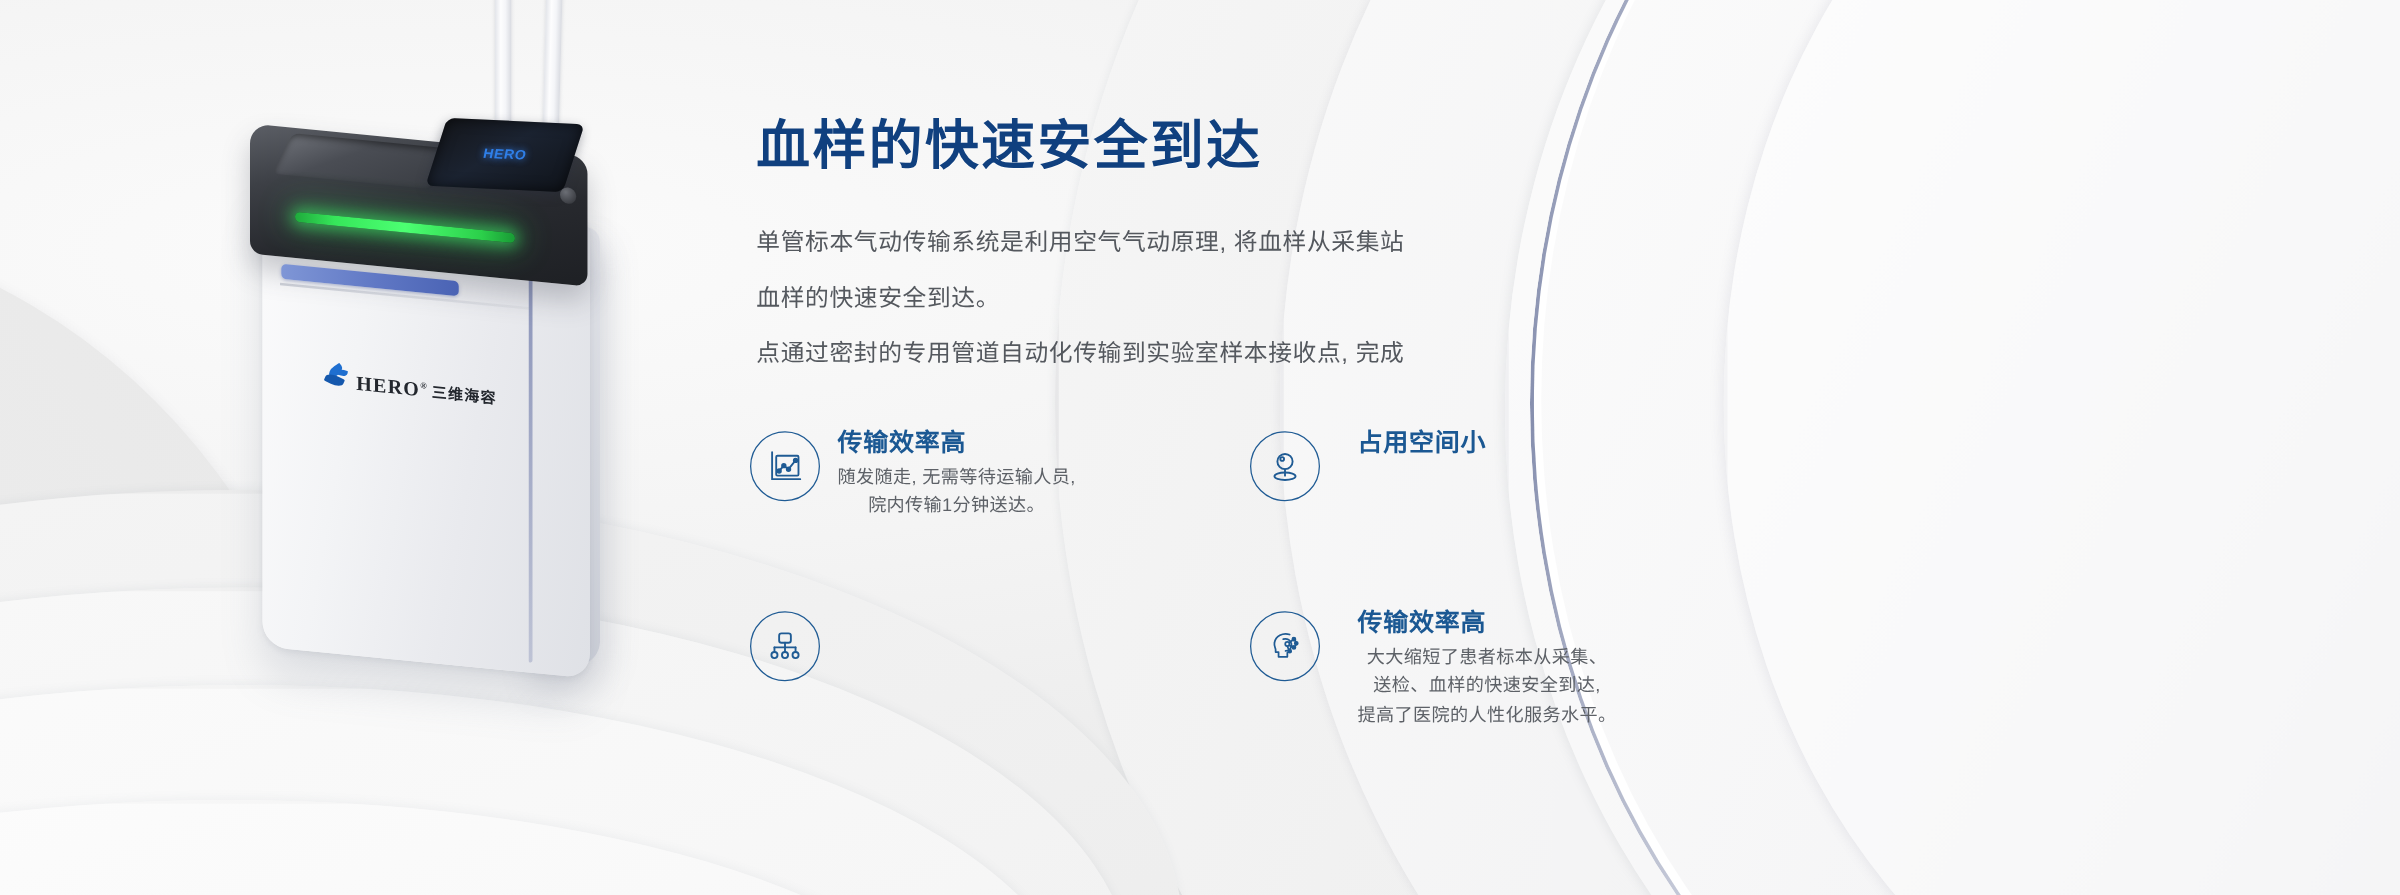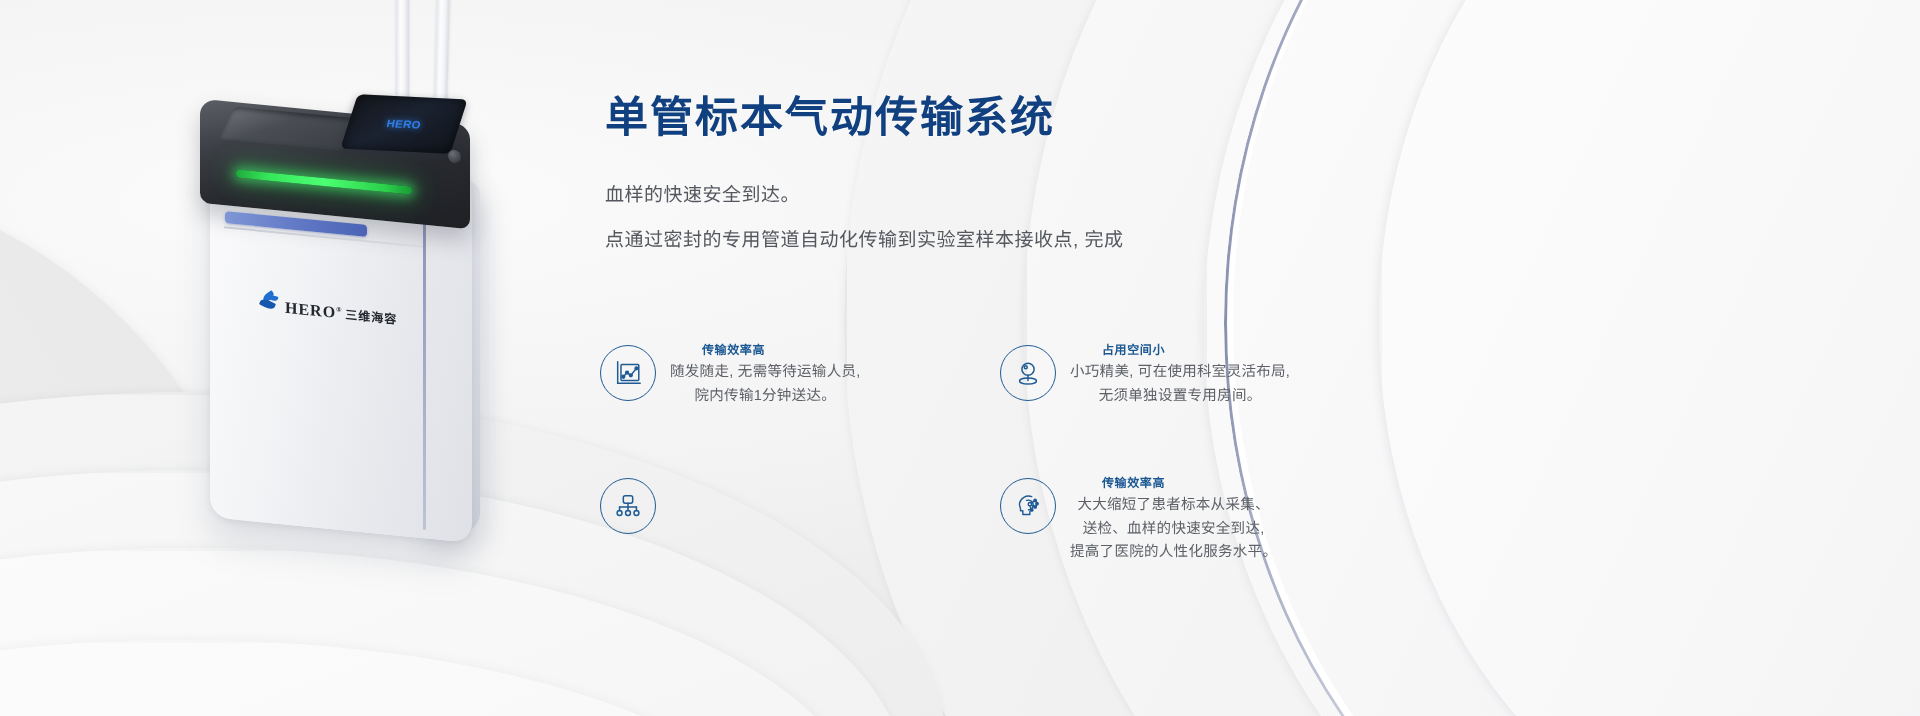--- a/index.html
+++ b/index.html
@@ -198,33 +198,33 @@
   .desc{
     position:absolute;left:5px;top:173px;width:660px;
     font-size:19px;color:#54585e;line-height:2.35;letter-spacing:.5px;
   }
 
   .features{position:absolute;left:0px;top:342px;width:780px;}
   .frow{display:flex;}
   .frow + .frow{margin-top:68px;}
   .feature{display:flex;align-items:flex-start;}
   .f-left{width:400px;}
-  .f-right{width:380px;}
+  .f-right{width:380px;gap:16px;}
   .f-icon{
     width:54px;height:54px;border-radius:50%;
     border:1.6px solid #1f5b94;
     flex:0 0 54px;margin-right:14px;margin-top:3px;
     display:flex;align-items:center;justify-content:center;
     background:transparent;
   }
   .f-icon svg{display:block;}
   .f-text{padding-top:0px;}
   .f-title{
-    font-size:12px;font-weight:bold;color:#1b5893;
-    letter-spacing:.6px;line-height:1.35;margin-bottom:2px;margin-left:32px;
+    font-size:20px;font-weight:bold;color:#1b5893;
+    letter-spacing:.6px;line-height:1.35;margin-bottom:2px;
   }
   .f-body{
     font-size:14.5px;color:#5d6167;line-height:1.62;letter-spacing:.3px;text-align:center;
   }
 </style>
 </head>
 <body>
 
 <div class="stage">
 
@@ -264,23 +264,24 @@
           <span class="lm3"></span>
       </div>
       <div class="logo-text">
         <span>HERO</span><span class="logo-reg">®</span><span class="logo-cn">三维海容</span>
       </div>
     </div>
   </div>
 
   <div class="content">
 
-    <div class="headline">单管标本气动传输系统</div>
+    <div class="headline">血样的快速安全到达</div>
 
     <div class="desc">
+      <div>单管标本气动传输系统是利用空气气动原理, 将血样从采集站</div>
       <div>血样的快速安全到达。</div>
       <div>点通过密封的专用管道自动化传输到实验室样本接收点, 完成</div>
     </div>
 
     <div class="features">
 
       <div class="frow">
 
         <div class="feature f-left">
           <div class="f-icon">
@@ -307,24 +308,20 @@
           <div class="f-icon">
             <svg width="30" height="30" viewBox="0 0 32 32" fill="none" stroke="#1f5b94" stroke-width="1.6">
               <circle cx="16" cy="12" r="6.5"></circle>
               <circle cx="13.6" cy="9.8" r="1.6"></circle>
               <path d="M16 18.5 V24" stroke-linecap="round"></path>
               <ellipse cx="16" cy="24.5" rx="9" ry="3.2"></ellipse>
             </svg>
           </div>
           <div class="f-text">
             <div class="f-title">占用空间小</div>
-            <div class="f-body">
-              <div>小巧精美, 可在使用科室灵活布局,</div>
-              <div>无须单独设置专用房间。</div>
-            </div>
           </div>
         </div>
 
       </div>
 
       <div class="frow">
 
         <div class="feature f-left">
           <div class="f-icon">
             <svg width="30" height="30" viewBox="0 0 32 32" fill="none" stroke="#1f5b94" stroke-width="1.6">

